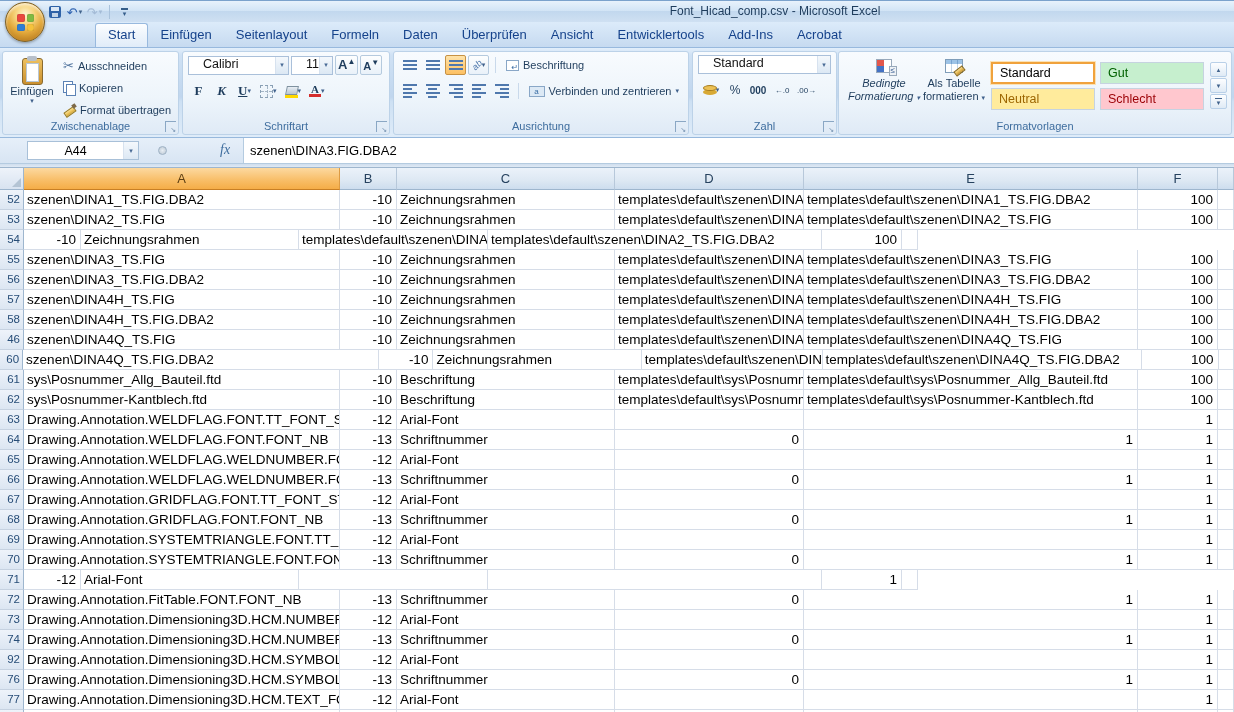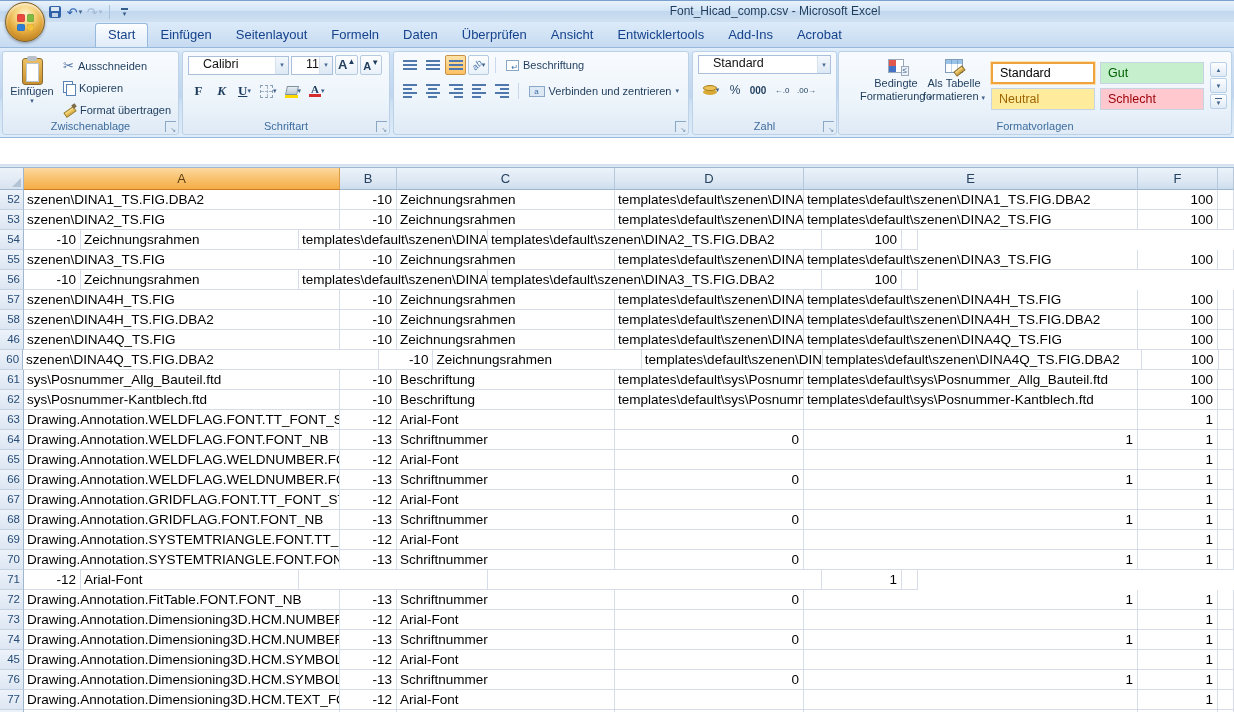--- a/index.html
+++ b/index.html
@@ -394,20 +394,21 @@
               <i></i>
             </span>
           </div>
         <span class="vsep"></span>
         <div class="small-cmd">
           <span class="ic-merge">a</span>
           <span class="rtext">Verbinden und zentrieren</span>
           <span class="darr">▾</span>
         </div>
       </div>
+      <div class="glabel">Ausrichtung</div>
       <div class="launcher"></div>
     </div>
 
     <div class="rgroup" id="g-num">
       <div class="frow">
         <div class="combo" style="width:133px;">
           <span>Standard</span>
           <span class="carr">▾</span>
         </div>
       </div>
@@ -427,21 +428,21 @@
           </div>
         <div class="rbtn" style="min-width:22px;">
             <span class="tinytxt">.00→</span>
           </div>
       </div>
       <div class="glabel">Zahl</div>
       <div class="launcher"></div>
     </div>
 
     <div class="rgroup" id="g-styles">
-      <div class="bigbtn" style="left:20px; width:74px;">
+      <div class="bigbtn" style="left:8px; width:74px;font-style:italic;">
         <span class="ic-cf">
             <i></i>
             <i></i>
             <i></i>
             <i></i>
           </span>
         <span class="cap"><span>Bedingte</span><br>
         <span>Formatierung</span> <span class="darr">▾</span></span>
       </div>
       <div class="bigbtn" style="left:80px; width:70px;">
@@ -457,20 +458,31 @@
         </div>
       <div id="gal-scroll">
         <div class="gal-btn">▲</div>
         <div class="gal-btn">▼</div>
         <div class="gal-btn"><b></b>▼</div>
       </div>
       <div class="glabel">Formatvorlagen</div>
     </div>
   </div>
 
+  <div id="fbar">
+    <div id="namebox">
+      <span class="nb-text">A44</span>
+      <span class="carr">▾</span>
+    </div>
+    <div id="fb-dot"></div>
+    <div id="fx">fx</div>
+    <div id="formula-field">
+      <span>szenen\DINA3.FIG.DBA2</span>
+    </div>
+  </div>
 
   <div id="gridwrap">
     <div id="gridtop"></div>
     <div id="grid">
         <div class="hdr-row">
           <div class="corner">
             <i class="tri"></i>
           </div>
           <div class="colhdr sel" style="width: 316px;">A</div>
           <div class="colhdr" style="width: 57px;">B</div>
@@ -514,20 +526,21 @@
           <div class="cell" style="width: 316px;">szenen\DINA3_TS.FIG</div>
           <div class="cell num" style="width: 57px;">-10</div>
           <div class="cell" style="width: 218px;">Zeichnungsrahmen</div>
           <div class="cell" style="width: 189px;">templates\default\szenen\DINA3_TS.FIG</div>
           <div class="cell" style="width: 334px;">templates\default\szenen\DINA3_TS.FIG</div>
           <div class="cell num" style="width: 80px;">100</div>
           <div class="cell" style="width: 16px;"></div>
         </div>
         <div class="grow">
           <div class="rowhdr">56</div>
+          <div class="cell" style="width: 316px;">szenen\DINA3_TS.FIG.DBA2</div>
           <div class="cell num" style="width: 57px;">-10</div>
           <div class="cell" style="width: 218px;">Zeichnungsrahmen</div>
           <div class="cell" style="width: 189px;">templates\default\szenen\DINA3_TS.FIG.DBA2</div>
           <div class="cell" style="width: 334px;">templates\default\szenen\DINA3_TS.FIG.DBA2</div>
           <div class="cell num" style="width: 80px;">100</div>
           <div class="cell" style="width: 16px;"></div>
         </div>
         <div class="grow">
           <div class="rowhdr">57</div>
           <div class="cell" style="width: 316px;">szenen\DINA4H_TS.FIG</div>
@@ -701,21 +714,21 @@
           <div class="rowhdr">74</div>
           <div class="cell" style="width: 316px;">Drawing.Annotation.Dimensioning3D.HCM.NUMBER_FONT_NB</div>
           <div class="cell num" style="width: 57px;">-13</div>
           <div class="cell" style="width: 218px;">Schriftnummer</div>
           <div class="cell num" style="width: 189px;">0</div>
           <div class="cell num" style="width: 334px;">1</div>
           <div class="cell num" style="width: 80px;">1</div>
           <div class="cell" style="width: 16px;"></div>
         </div>
         <div class="grow">
-          <div class="rowhdr">45</div>
+          <div class="rowhdr">92</div>
           <div class="cell" style="width: 316px;">Drawing.Annotation.Dimensioning3D.HCM.SYMBOL_FONT</div>
           <div class="cell num" style="width: 57px;">-12</div>
           <div class="cell" style="width: 218px;">Arial-Font</div>
           <div class="cell" style="width: 189px;"></div>
           <div class="cell" style="width: 334px;"></div>
           <div class="cell num" style="width: 80px;">1</div>
           <div class="cell" style="width: 16px;"></div>
         </div>
         <div class="grow">
           <div class="rowhdr">76</div>

